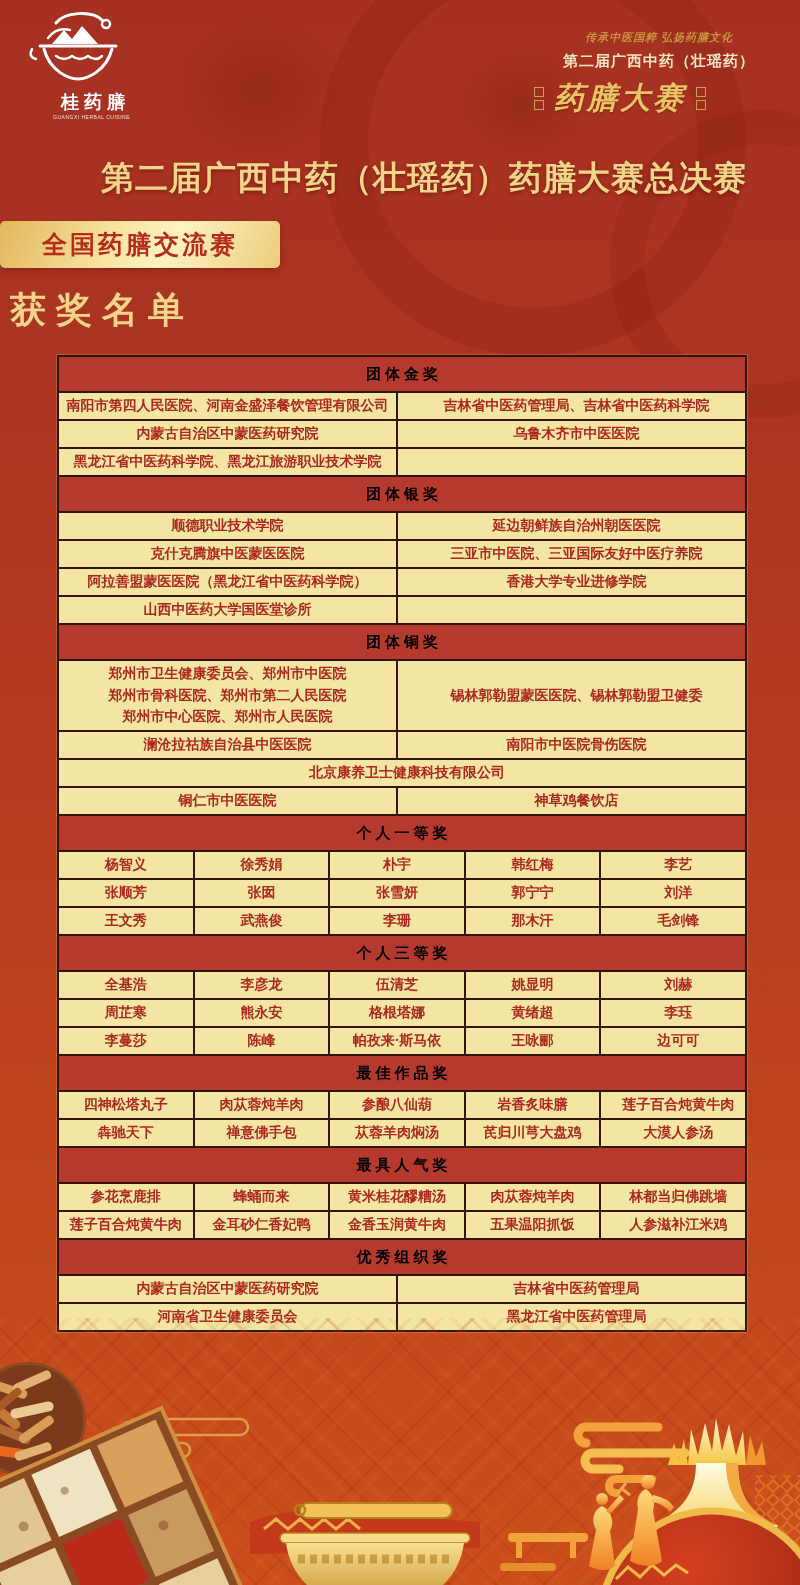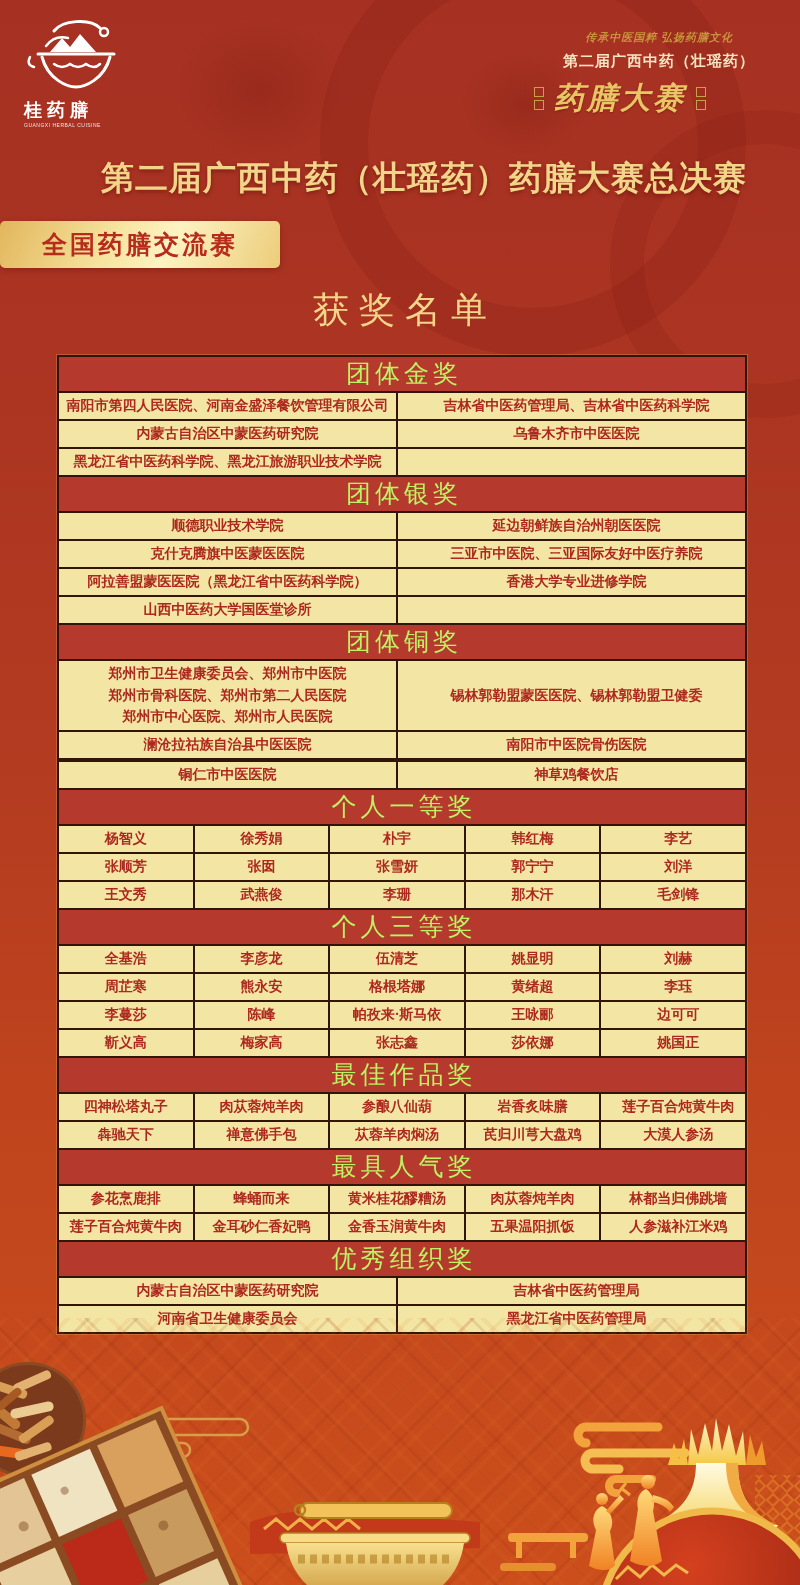--- a/index.html
+++ b/index.html
@@ -8,46 +8,46 @@
     background:linear-gradient(180deg,#a63122 0%,#ab3422 22%,#b33b20 48%,#c0451d 72%,#cb4e1b 100%);}
   
   .swirl{position:absolute;border-radius:50%;pointer-events:none;}
   .swirl.s1{left:320px;top:-70px;width:330px;height:330px;border:48px solid rgba(123,26,13,.20);}
   .swirl.s2{left:610px;top:110px;width:240px;height:240px;border:34px solid rgba(123,26,13,.16);}
   .swirl.s3{left:140px;top:-10px;width:240px;height:200px;border-radius:40% 60% 55% 45%;
     background:radial-gradient(closest-side,rgba(116,24,12,.28),rgba(116,24,12,0) 72%);}
   .swirl.s4{left:430px;top:30px;width:190px;height:150px;border-radius:50% 50% 40% 60%;
     background:radial-gradient(closest-side,rgba(110,22,10,.25),rgba(110,22,10,0) 70%);}
   
-  .logo{position:absolute;left:24px;top:16px;width:106px;text-align:left;color:#fff;}
+  .logo{position:absolute;left:24px;top:8px;width:106px;text-align:right;color:#fff;}
   .logo-text{font-size:18px;font-weight:bold;letter-spacing:5px;margin-top:2px;}
   .logo-sub{font-size:5px;letter-spacing:.5px;opacity:.85;font-family:"Liberation Sans",sans-serif;}
   .hr-block{position:absolute;right:16px;top:30px;width:250px;text-align:center;}
   .hr-slogan{font-size:11px;color:#c9923d;font-style:italic;font-weight:bold;letter-spacing:1px;}
   .hr-line{font-size:15px;color:#f4e4c2;font-weight:bold;margin-top:7px;letter-spacing:1px;}
   .hr-name-row{display:flex;align-items:center;gap:10px;margin-top:7px;}
   .hr-name{font-size:30px;color:#e8c565;font-weight:bold;font-style:italic;letter-spacing:3px;
     text-shadow:0 1px 2px rgba(80,10,0,.4);}
   .seal{display:flex;flex-direction:column;gap:3px;}
   .seal b{width:10px;height:10px;border:1.5px solid #c9a04a;display:block;box-sizing:border-box;}
   .main-title{position:absolute;left:0;top:156px;width:100%;text-align:center;
     font-size:33px;font-weight:bold;color:#f3d58a;letter-spacing:1px;
     text-shadow:0 2px 4px rgba(70,5,0,.45);margin-left:24px;}
   .badge-wrap{position:absolute;left:0;top:221px;width:100%;text-align:left;}
   .badge{display:inline-block;padding:7px 42px;border-radius:5px;
     background:linear-gradient(115deg,#e2b65c 0%,#f6e49f 40%,#fdf3c3 60%,#eccc79 100%);
     color:#b62b1c;font-size:25px;font-weight:bold;letter-spacing:3px;
     box-shadow:0 2px 6px rgba(90,10,0,.35);}
-  .subtitle{position:absolute;left:0;top:286px;width:100%;text-align:center;
-    font-size:36px;font-weight:normal;color:#f3d58a;letter-spacing:10px;text-indent:10px;}
+  .subtitle{position:absolute;left:0;top:286px;width:100%;
+    font-size:36px;font-weight:bold;color:#f3d58a;letter-spacing:10px;text-indent:10px;}
   
   .awards{position:absolute;left:57px;top:355px;width:686px;border:2px solid #31140a;
     box-shadow:0 0 0 1px rgba(240,200,110,.25);}
-  .sec-header{height:34px;line-height:34px;background:#b5392c;color:#bef264;
-    font-weight:normal;font-size:25px;text-align:center;letter-spacing:4px;text-indent:4px;
+  .sec-header{height:34px;line-height:34px;background:#b5392c;color:#000000;
+    font-weight:bold;font-size:15px;text-align:center;letter-spacing:4px;text-indent:4px;
     border-bottom:2px solid #31140a;}
   .row{display:flex;border-bottom:2px solid #31140a;}
   .awards > div:last-child{border-bottom:none;}
   .cell{flex:1;min-height:26px;display:flex;align-items:center;justify-content:center;
     background:#f3e5a3;color:#ad291f;font-weight:bold;text-align:center;
     padding:2px 6px;border-right:2px solid #31140a;box-sizing:border-box;
     white-space:pre-line;line-height:1.55;}
   .cell:last-child{border-right:none;padding-left:16px;}
   .cols2{font-size:14px;}
   .cols5{font-size:14px;}
@@ -146,20 +146,21 @@
         <div class="cell cols2">郑州市卫生健康委员会、郑州市中医院
 郑州市骨科医院、郑州市第二人民医院
 郑州市中心医院、郑州市人民医院</div>
         <div class="cell cols2">锡林郭勒盟蒙医医院、锡林郭勒盟卫健委</div>
       </div>
       <div class="row">
         <div class="cell cols2">澜沧拉祜族自治县中医医院</div>
         <div class="cell cols2">南阳市中医院骨伤医院</div>
       </div>
       <div class="row">
+        <div class="cell cols2">北京康养卫士健康科技有限公司</div>
       </div>
       <div class="row">
         <div class="cell cols2">铜仁市中医医院</div>
         <div class="cell cols2">神草鸡餐饮店</div>
       </div>
       <div class="sec-header">个人一等奖</div>
       <div class="row">
         <div class="cell cols5">杨智义</div>
         <div class="cell cols5">徐秀娟</div>
         <div class="cell cols5">朴宇</div>
@@ -194,27 +195,20 @@
         <div class="cell cols5">格根塔娜</div>
         <div class="cell cols5">黄绪超</div>
         <div class="cell cols5">李珏</div>
       </div>
       <div class="row">
         <div class="cell cols5">李蔓莎</div>
         <div class="cell cols5">陈峰</div>
         <div class="cell cols5">帕孜来·斯马依</div>
         <div class="cell cols5">王咏郦</div>
         <div class="cell cols5">边可可</div>
-      </div>
-      <div class="row">
-        <div class="cell cols5">靳义高</div>
-        <div class="cell cols5">梅家高</div>
-        <div class="cell cols5">张志鑫</div>
-        <div class="cell cols5">莎依娜</div>
-        <div class="cell cols5">姚国正</div>
       </div>
       <div class="sec-header">最佳作品奖</div>
       <div class="row">
         <div class="cell cols5">四神松塔丸子</div>
         <div class="cell cols5">肉苁蓉炖羊肉</div>
         <div class="cell cols5">参酿八仙葫</div>
         <div class="cell cols5">岩香炙味膳</div>
         <div class="cell cols5">莲子百合炖黄牛肉</div>
       </div>
       <div class="row">

